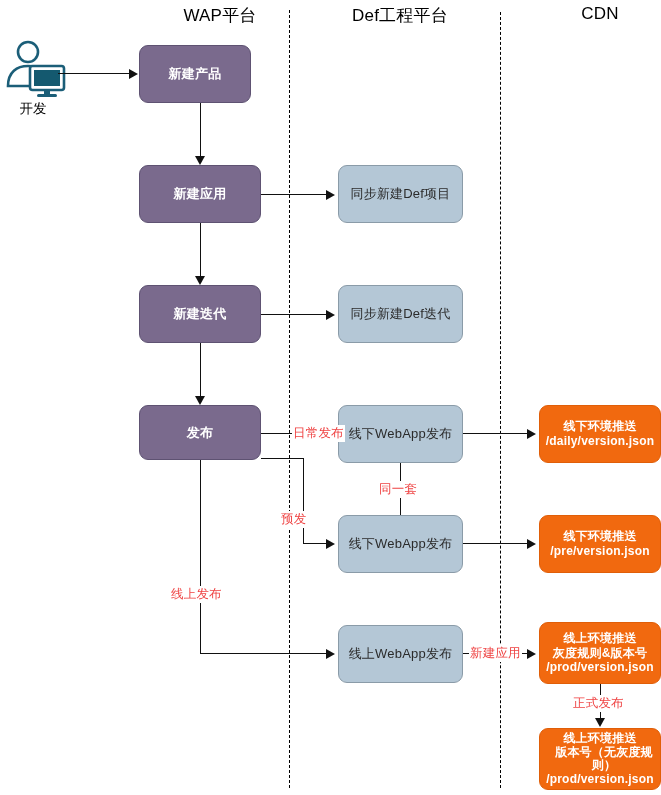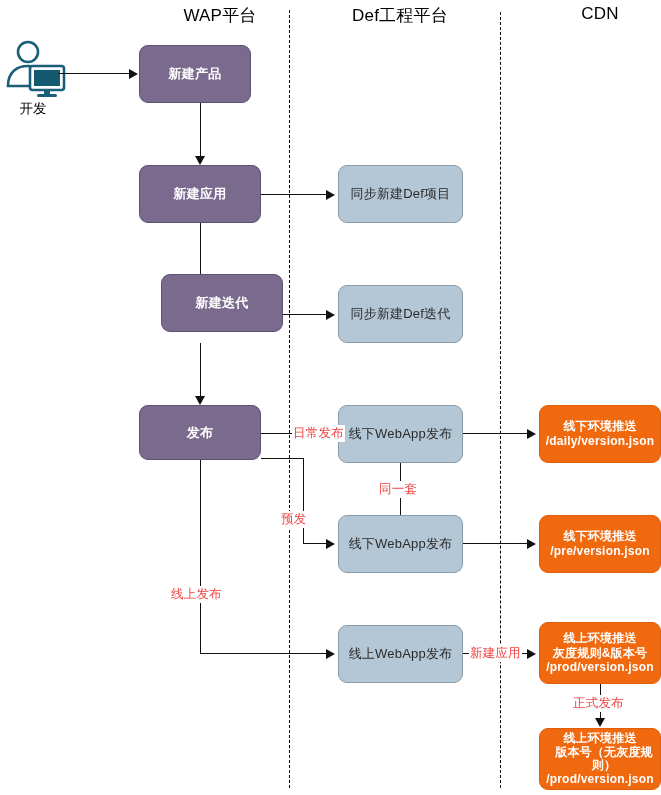--- a/index.html
+++ b/index.html
@@ -172,21 +172,21 @@
   <div class="edge-h" style="left:463px; top:653px; width:65px;"></div>
   <div class="arrow-r" style="left:527px; top:649px;"></div>
 
   <div class="edge-v" style="left:600px; top:684px; height:35px;"></div>
   <div class="arrow-d" style="left:595px; top:718px;"></div>
 
   <div class="node node-purple" style="left:139px; top:45px; width:112px; height:58px;">新建产品</div>
 
   <div class="node node-purple" style="left:139px; top:165px; width:122px; height:58px;">新建应用</div>
 
-  <div class="node node-purple" style="left:139px; top:274px; width:122px; height:58px;margin-left:22px;">新建迭代</div>
+  <div class="node node-purple" style="left:139px; top:285px; width:122px; height:58px;">新建迭代</div>
 
   <div class="node node-purple" style="left:139px; top:405px; width:122px; height:55px;">发布</div>
 
   <div class="node node-blue" style="left:338px; top:165px; width:125px; height:58px;">同步新建Def项目</div>
 
   <div class="node node-blue" style="left:338px; top:285px; width:125px; height:58px;">同步新建Def迭代</div>
 
   <div class="node node-blue" style="left:338px; top:405px; width:125px; height:58px;">线下WebApp发布</div>
 
   <div class="node node-blue" style="left:338px; top:515px; width:125px; height:58px;">线下WebApp发布</div>

